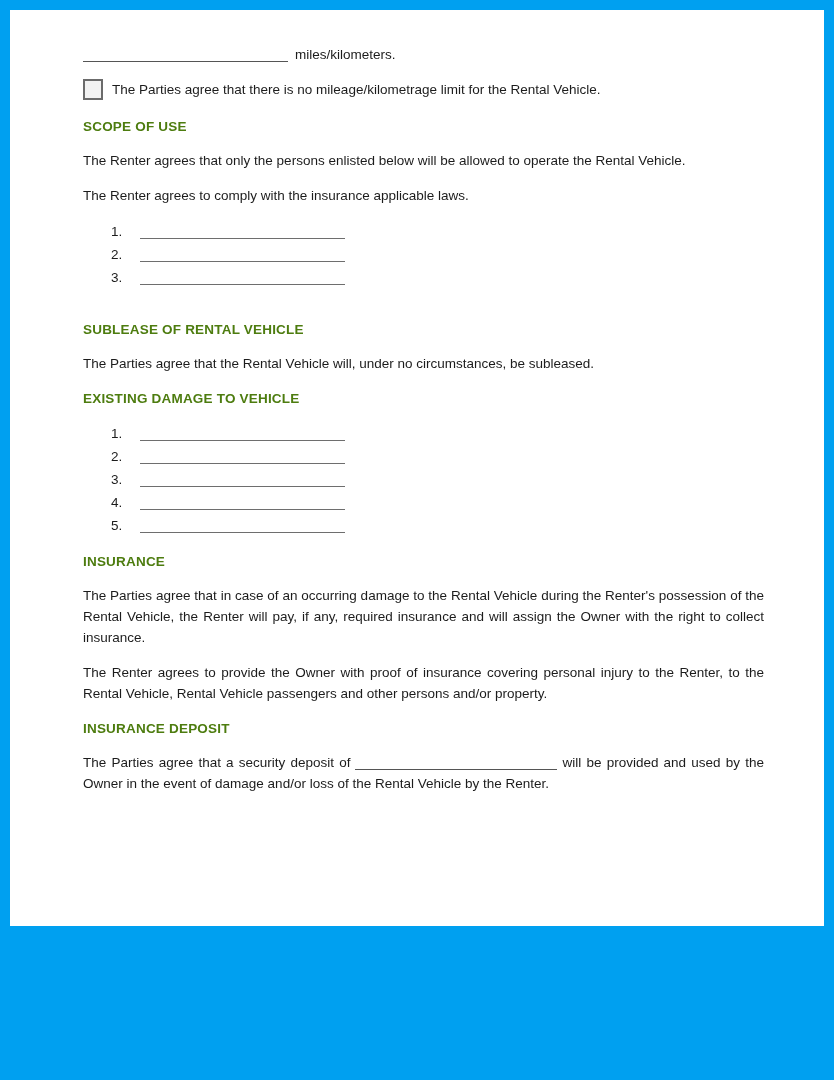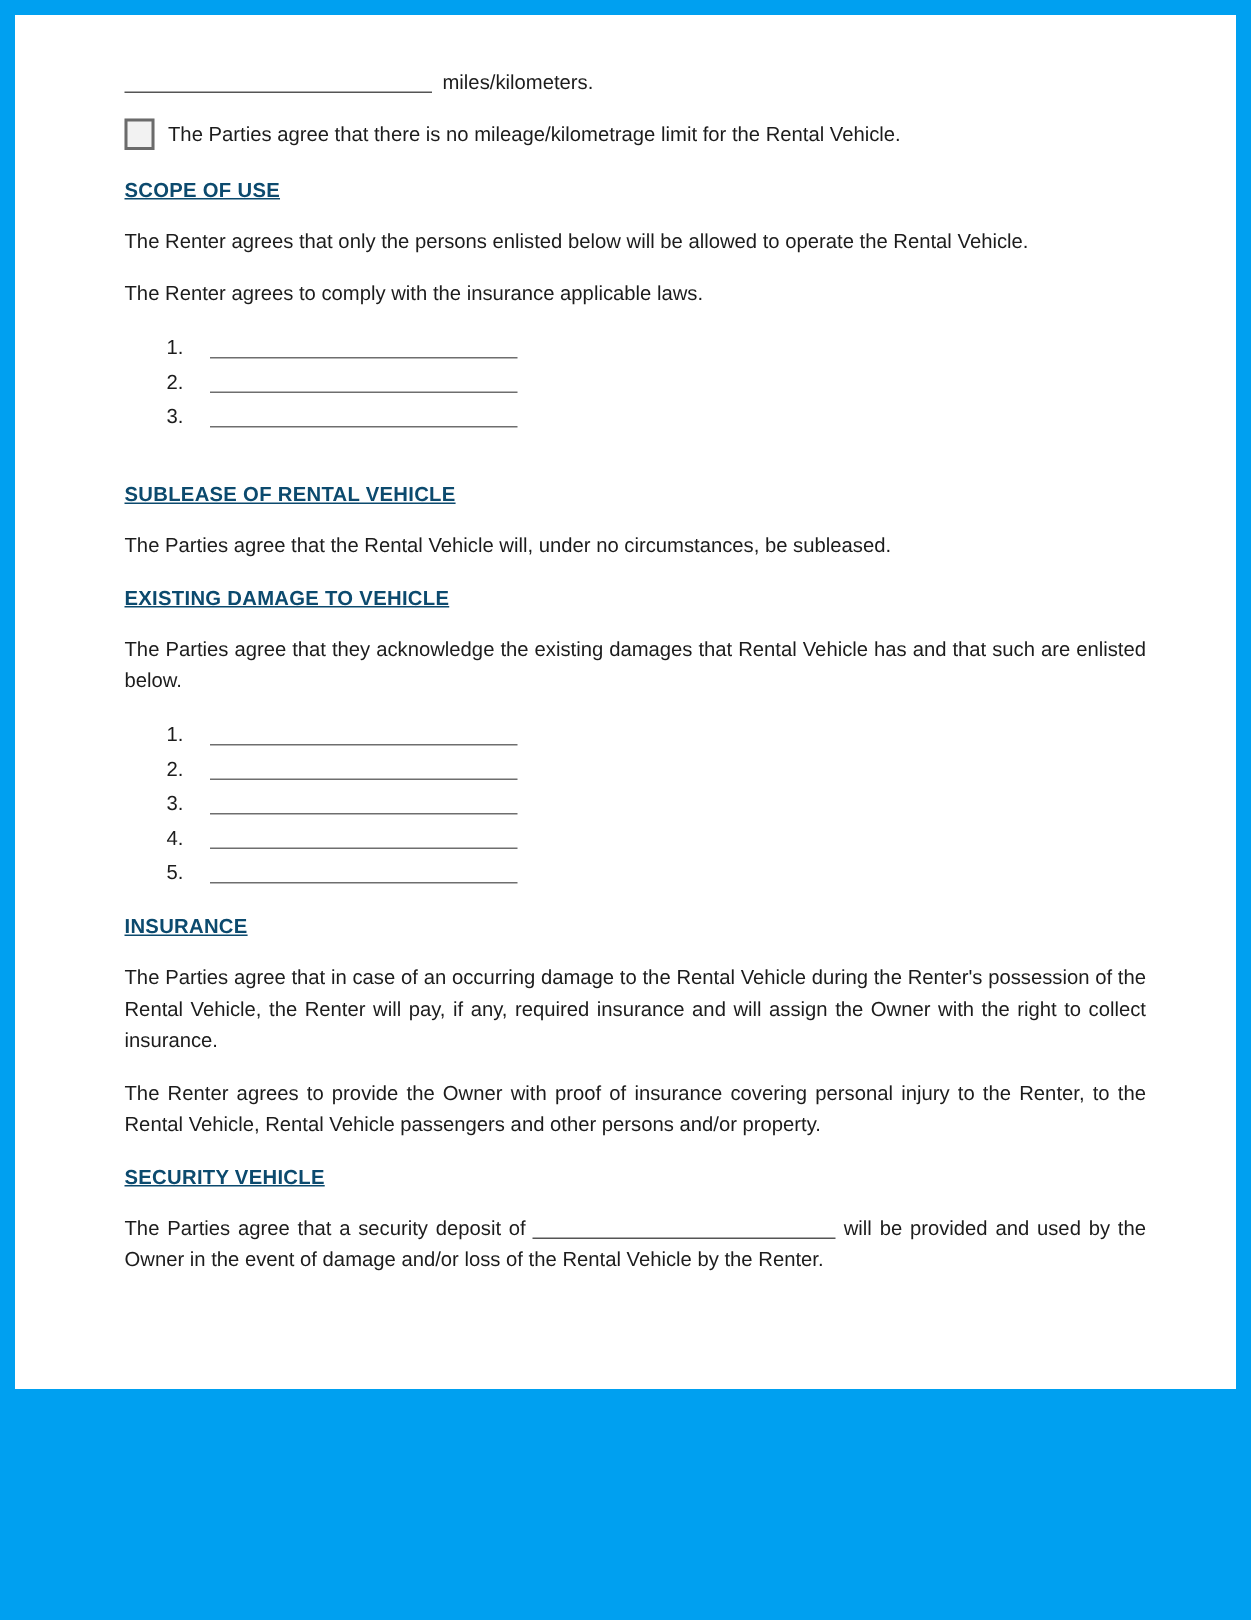--- a/index.html
+++ b/index.html
@@ -17,22 +17,21 @@
   .content {
     padding: 34px 60px 0 73px;
     color: #1c1c1c;
     font-size: 13.5px;
     line-height: 21px;
   }
   .para { margin: 0 0 14px 0; }
   .para.justify { text-align: justify; }
   .heading {
     font-weight: 700;
-    color: #0c4a6e;
-    text-decoration: underline;
+    color: #4d7c0f;
     margin: 2px 0 13px 0;
     letter-spacing: 0.2px;
   }
   .heading.big-gap { margin-top: 30px; }
   .blank {
     display: inline-block;
     border-bottom: 1.5px solid #555;
     height: 12px;
     vertical-align: -3px;
   }
@@ -76,32 +75,31 @@
     <div class="num-list list-gap">
       <div class="num-row"><span class="num">1.</span><span class="blank"></span></div>
       <div class="num-row"><span class="num">2.</span><span class="blank"></span></div>
       <div class="num-row"><span class="num">3.</span><span class="blank"></span></div>
     </div>
 
     <p class="heading big-gap">SUBLEASE OF RENTAL VEHICLE</p>
     <p class="para">The Parties agree that the Rental Vehicle will, under no circumstances, be subleased.</p>
 
     <p class="heading">EXISTING DAMAGE TO VEHICLE</p>
-    <p class="para justify">The Parties agree that they acknowledge the existing damages that Rental Vehicle has and that such are enlisted below.</p>
 
     <div class="num-list">
       <div class="num-row"><span class="num">1.</span><span class="blank"></span></div>
       <div class="num-row"><span class="num">2.</span><span class="blank"></span></div>
       <div class="num-row"><span class="num">3.</span><span class="blank"></span></div>
       <div class="num-row"><span class="num">4.</span><span class="blank"></span></div>
       <div class="num-row"><span class="num">5.</span><span class="blank"></span></div>
     </div>
 
     <p class="heading">INSURANCE</p>
     <p class="para justify">The Parties agree that in case of an occurring damage to the Rental Vehicle during the Renter's possession of the Rental Vehicle, the Renter will pay, if any, required insurance and will assign the Owner with the right to collect insurance.</p>
     <p class="para justify">The Renter agrees to provide the Owner with proof of insurance covering personal injury to the Renter, to the Rental Vehicle, Rental Vehicle passengers and other persons and/or property.</p>
 
-    <p class="heading">SECURITY VEHICLE</p>
+    <p class="heading">INSURANCE DEPOSIT</p>
     <p class="para justify"><span>The Parties agree that a security deposit of</span><span class="blank inline-deposit"></span><span>will be provided and used by the Owner in the event of damage and/or loss of the Rental Vehicle by the Renter.</span></p>
 
 
   </div>
 </div>
 
 </body></html>

